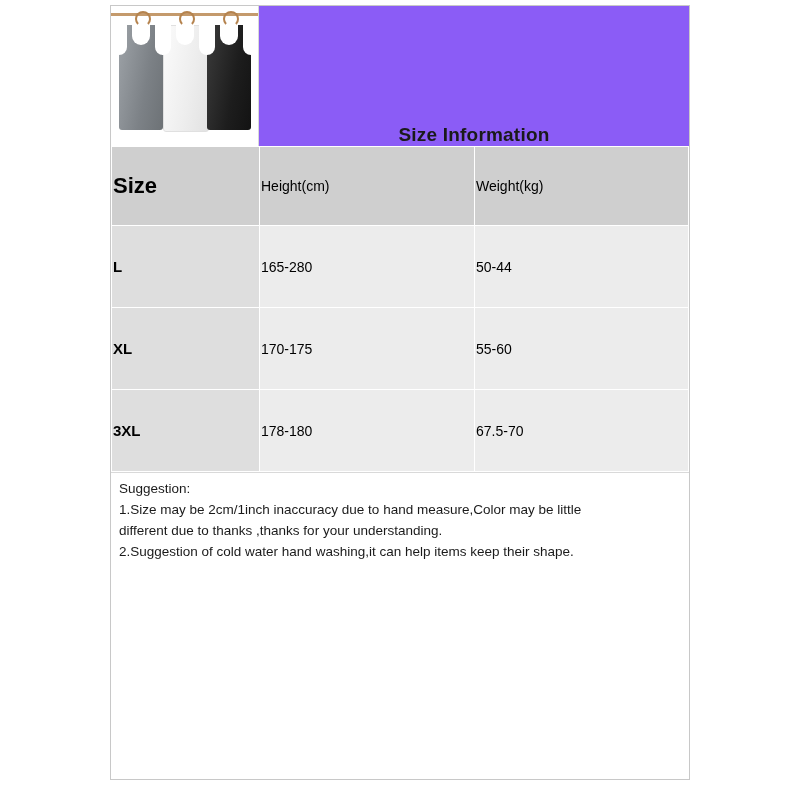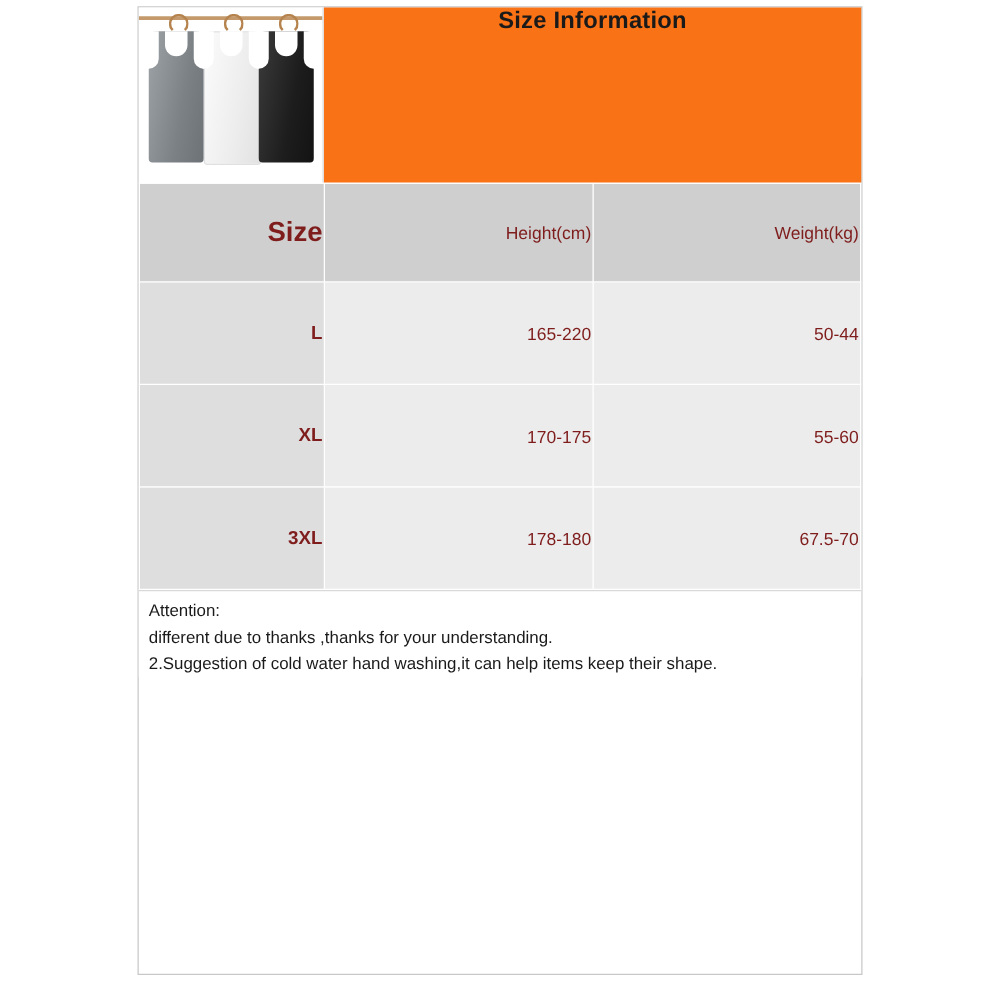--- a/index.html
+++ b/index.html
@@ -95,42 +95,42 @@
   #shirt-white { left: 52px; }
   #shirt-black { left: 96px; }
 
   #shirt-gray  .body { background: linear-gradient(100deg,#9ea3a8,#7c8186 60%,#6d7276); }
   #shirt-white .body { background: linear-gradient(100deg,#fbfbfb,#ededed 60%,#e2e2e2); border:1px solid #e0e0e0; }
   #shirt-black .body { background: linear-gradient(100deg,#3b3b3b,#1d1d1d 60%,#131313); }
 
   .title-cell {
     flex: 1;
     display: flex;
-    align-items: flex-start;
+    align-items: flex-end;
     justify-content: center;
-    background: #f97316;
+    background: #8b5cf6;
   }
   .title-text {
     font-size: 19px;
     font-weight: bold;
     color: #1a1a1a;
     letter-spacing: .2px;
   }
 
   
   table.size-table {
     width: 100%;
     border-collapse: collapse;
     table-layout: fixed;
   }
   table.size-table td {
     border: 1px solid #ffffff;
-    text-align: right;
+    text-align: left;
     vertical-align: middle;
-    color: #7f1d1d;
+    color: #000000;
   }
   .hdr-row td {
     height: 76px;
     background: #cfcfcf;
     font-size: 14px;
   }
   .hdr-row td.size-col {
     font-size: 22px;
     font-weight: bold;
   }
@@ -205,35 +205,36 @@
         <col>
     </colgroup>
     <tbody>
       <tr class="hdr-row">
         <td class="size-col">Size</td>
         <td>Height(cm)</td>
         <td>Weight(kg)</td>
       </tr>
       <tr class="data-row">
         <td class="size-col">L</td>
-        <td>165-220</td>
+        <td>165-280</td>
         <td>50-44</td>
       </tr>
       <tr class="data-row">
         <td class="size-col">XL</td>
         <td>170-175</td>
         <td>55-60</td>
       </tr>
       <tr class="data-row">
         <td class="size-col">3XL</td>
         <td>178-180</td>
         <td>67.5-70</td>
       </tr>
     </tbody>
   </table>
 
   <div class="attention">
-    <div>Attention:</div>
+    <div>Suggestion:</div>
+    <div>1.Size may be 2cm/1inch inaccuracy due to hand measure,Color may be little</div>
     <div>different due to thanks ,thanks for your understanding.</div>
     <div>2.Suggestion of cold water hand washing,it can help items keep their shape.</div>
   </div>
 
 </div>
 
 </body></html>

